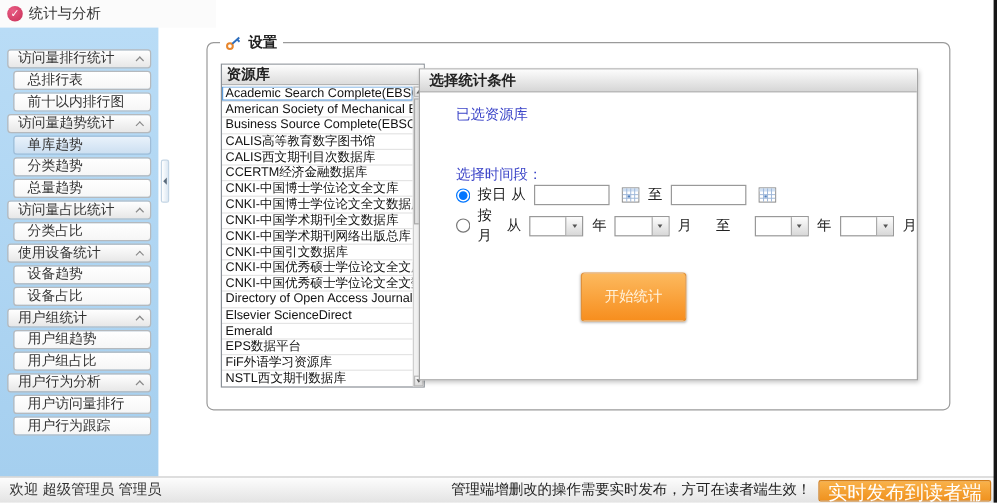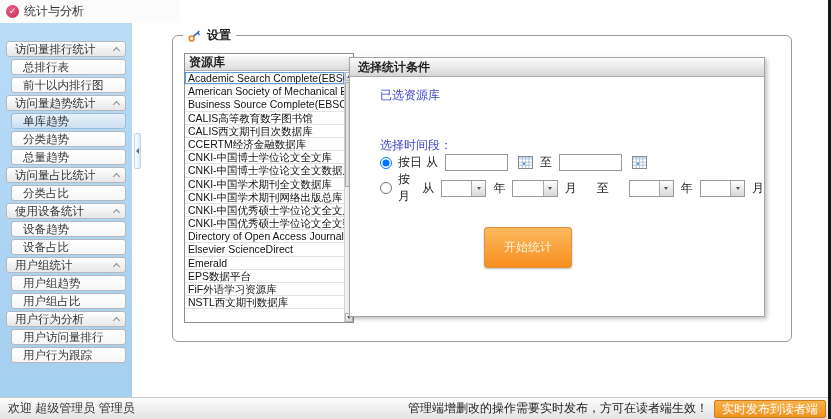--- a/index.html
+++ b/index.html
@@ -169,21 +169,21 @@
     border-top: 1px solid #c9c9c9;
     display: flex; align-items: center;
   }
   .footer-welcome { margin-left: 8px; color: #333; }
   .footer-right { margin-left: auto; display: flex; align-items: center; gap: 6px; padding-right: 5px; }
   .footer-notice { color: #222; }
   .publish-btn {
     height: 18px; padding: 0 7px;
     background: linear-gradient(#f9b24a, #f0921f);
     border: 1px solid #d07c1a; border-radius: 2px;
-    color: #fff; font-size: 12px; cursor: pointer;
+    color: #fff; font-size: 16px; cursor: pointer;
   }
 
   .right-strip { position: absolute; right: 0; top: 0; width: 3px; height: 419px; background: #161616; }
 </style>
 </head>
 <body>
 
 <div class="titlebar">
   <span class="check-icon">✓</span>
   <span class="titlebar-label">统计与分析</span>
@@ -249,20 +249,21 @@
         <div class="res-row focused">Academic Search Complete(EBSCO)</div>
         <div class="res-row">American Society of Mechanical Engi</div>
         <div class="res-row">Business Source Complete(EBSCO)</div>
         <div class="res-row">CALIS高等教育数字图书馆</div>
         <div class="res-row">CALIS西文期刊目次数据库</div>
         <div class="res-row">CCERTM经济金融数据库</div>
         <div class="res-row">CNKI-中国博士学位论文全文库</div>
         <div class="res-row">CNKI-中国博士学位论文全文数据库</div>
         <div class="res-row">CNKI-中国学术期刊全文数据库</div>
         <div class="res-row">CNKI-中国学术期刊网络出版总库</div>
+        <div class="res-row">CNKI-中国引文数据库</div>
         <div class="res-row">CNKI-中国优秀硕士学位论文全文库</div>
         <div class="res-row">CNKI-中国优秀硕士学位论文全文数据库</div>
         <div class="res-row">Directory of Open Access Journals</div>
         <div class="res-row">Elsevier ScienceDirect</div>
         <div class="res-row">Emerald</div>
         <div class="res-row">EPS数据平台</div>
         <div class="res-row">FiF外语学习资源库</div>
         <div class="res-row">NSTL西文期刊数据库</div>
       </div>
     <div class="v-scrollbar">

